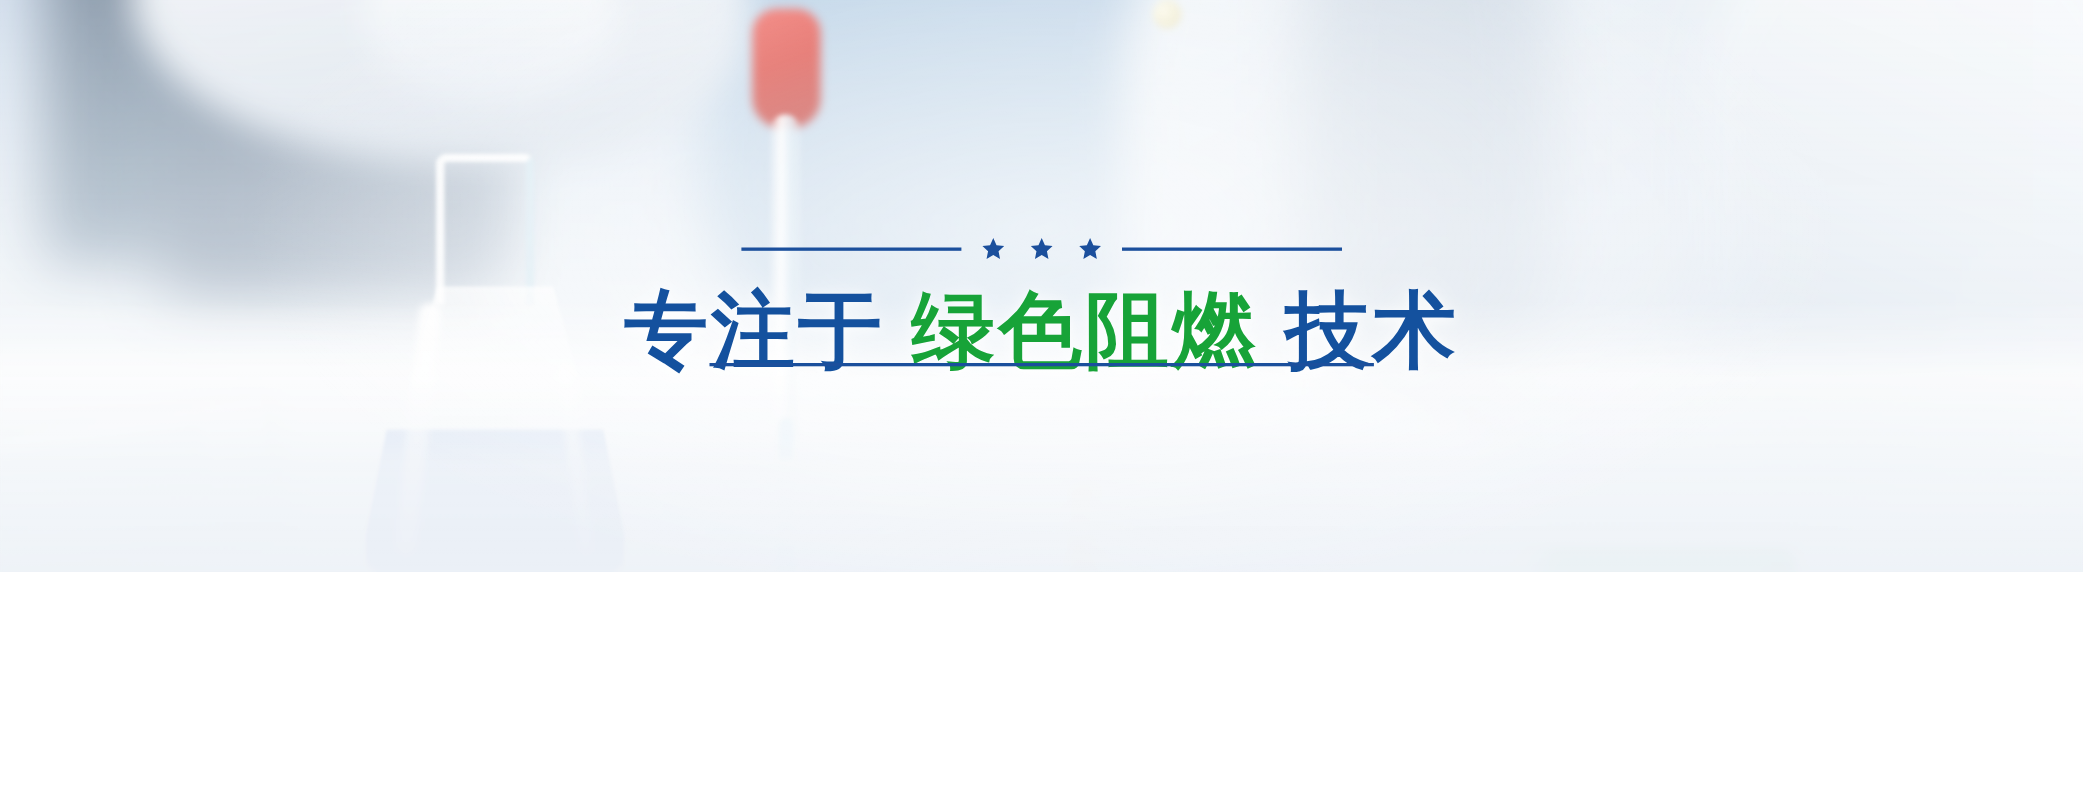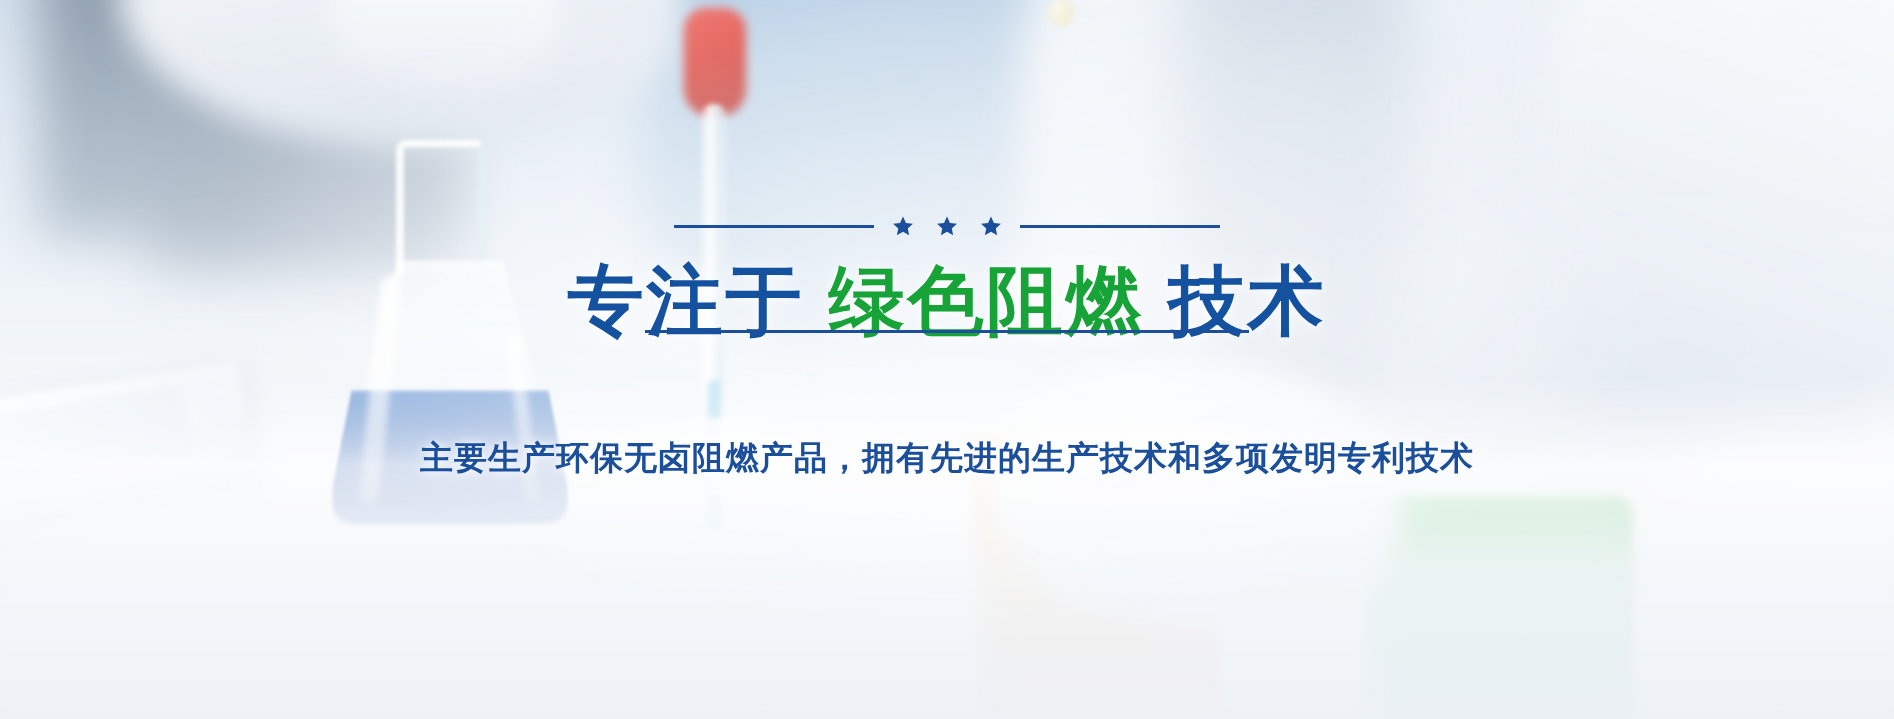--- a/index.html
+++ b/index.html
@@ -2,21 +2,21 @@
 <html lang="zh"><head>
 <meta charset="utf-8">
 <title>Banner</title>
 <style>
   html,body{margin:0;padding:0;background:#fff;}
   body{font-family:"Liberation Sans","DejaVu Sans",sans-serif;}
 
   .banner{
     position:relative;
     width:1894px;
-    height:719px;
+    height:520px;
     overflow:hidden;
     background:#eef3f8;
   }
 
   
   .bg{position:absolute;inset:0;overflow:hidden;}
   .bg-layer{position:absolute;inset:-80px;}
 
   
   .bg-base{
@@ -361,16 +361,15 @@
         </span>
       </div>
       <div class="rule right"></div>
     </div>
 
     <h1 class="headline"><span class="hl-blue">专注于</span><span class="hl-gap"></span><span class="hl-green">绿色阻燃</span><span class="hl-gap"></span><span class="hl-blue">技术</span></h1>
 
     <div class="underrule"></div>
 
 
-    <div class="sub-cn">主要生产环保无卤阻燃产品，拥有先进的生产技术和多项发明专利技术</div>
 
   </div>
 </div>
 
 </body></html>

